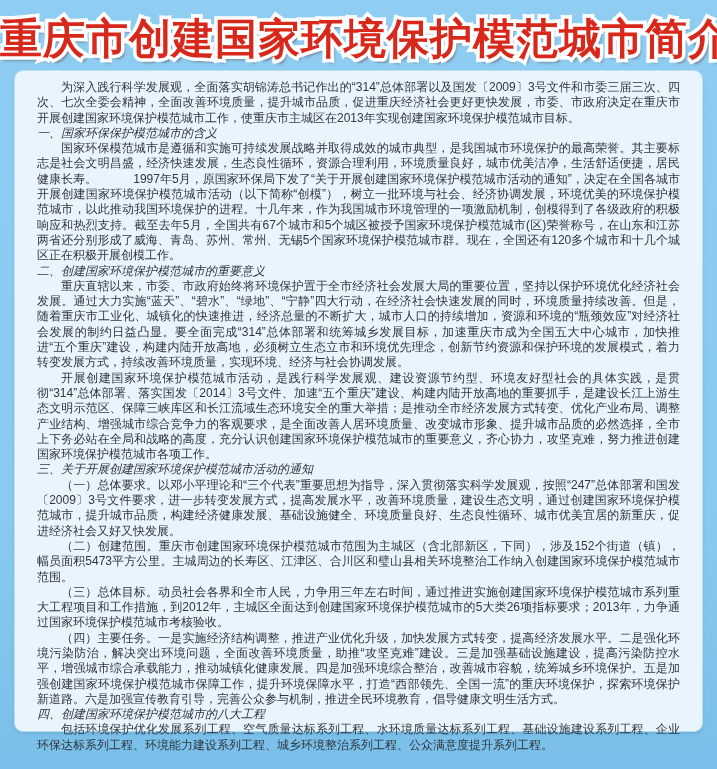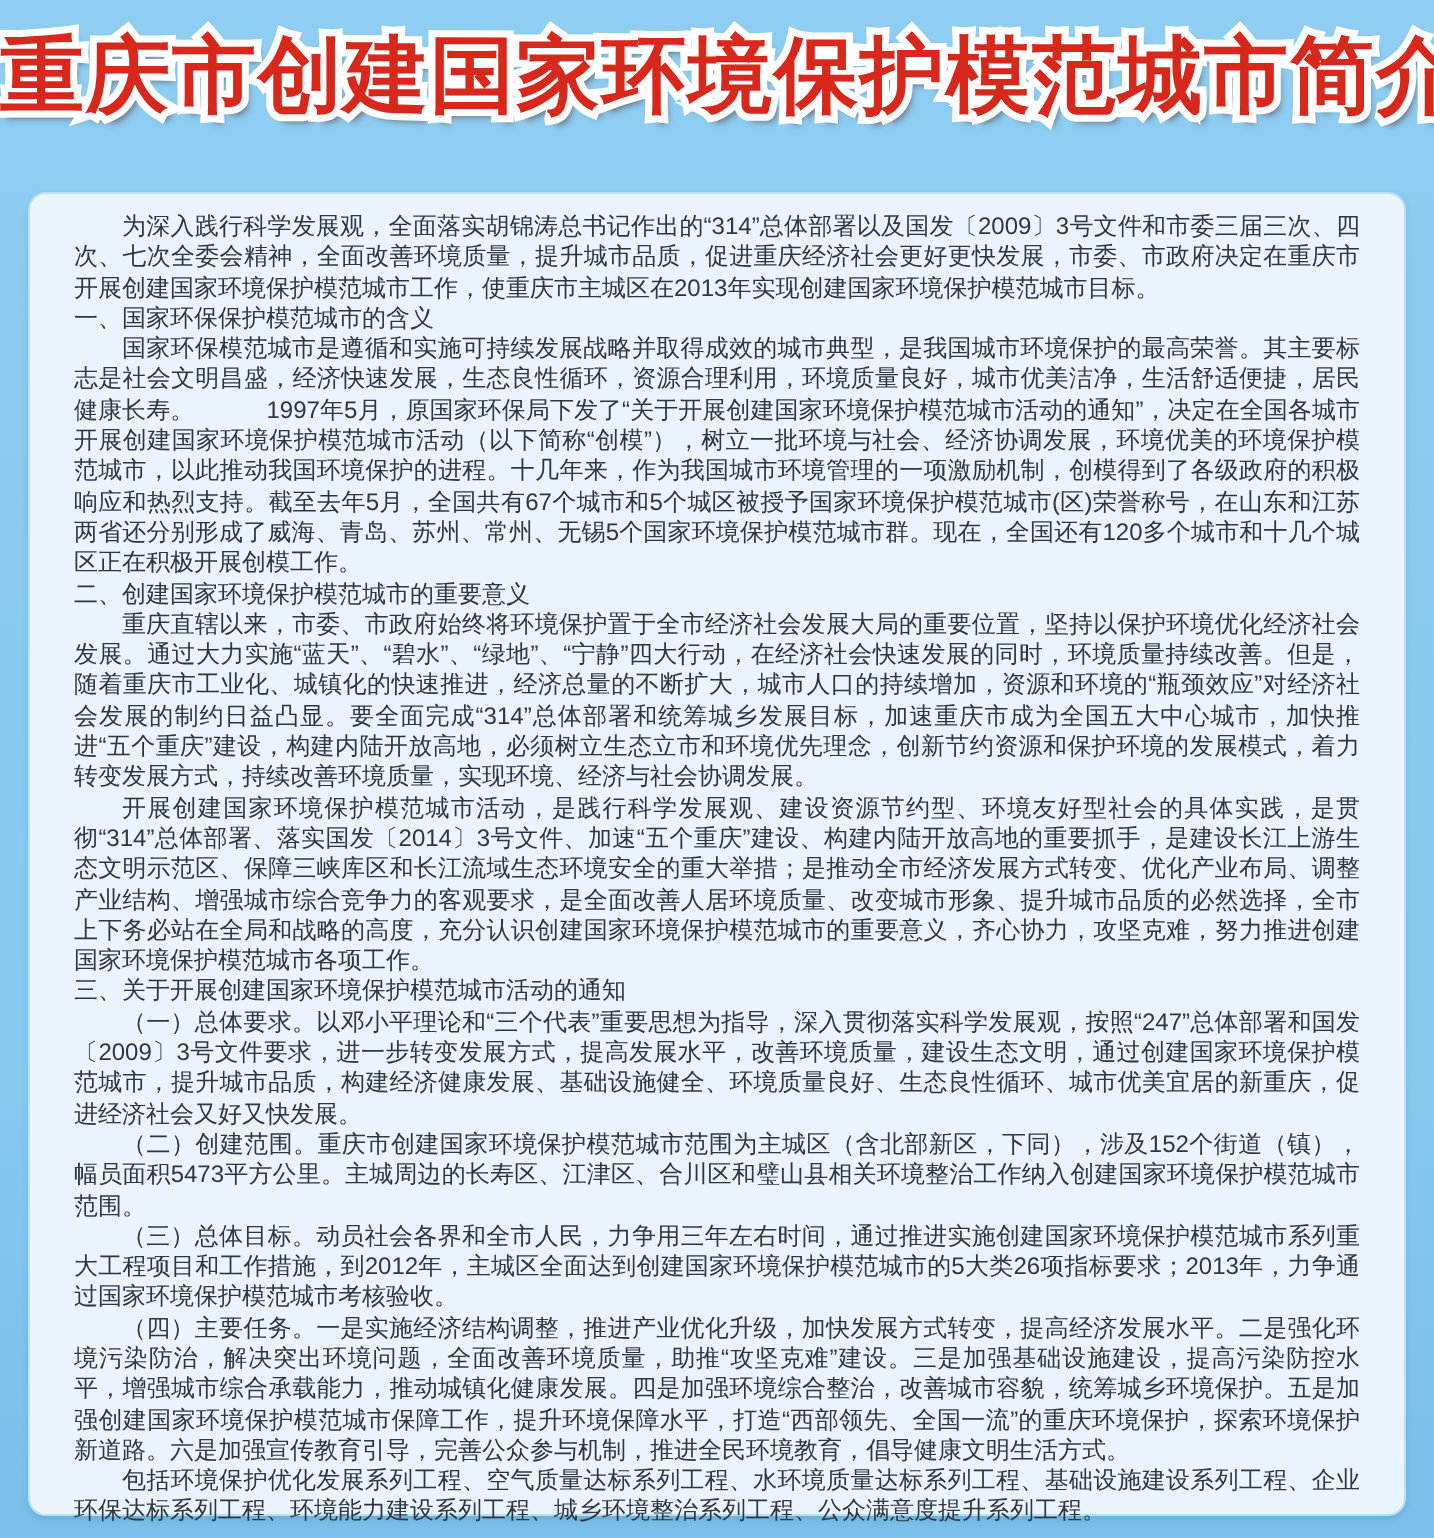--- a/index.html
+++ b/index.html
@@ -16,38 +16,38 @@
     line-height:1.3;
     font-family:Liberation Serif, serif;
   }
   .title-back{
     color:#ffffff;
     -webkit-text-stroke:7px #ffffff;
     text-shadow:3px 4px 3px rgba(80,40,30,0.55);
   }
   .title-front{color:#d8281c;}
   .panel{
-    position:absolute;left:14px;top:96px;width:689px;height:662px;
+    position:absolute;left:14px;top:70px;width:689px;height:662px;
     box-sizing:border-box;
     background:#e9f4fc;
     border:1px solid #bcdff2;
     border-radius:9px;
     padding:9px 22px 8px 22px;
     box-shadow:0 2px 3px rgba(70,130,170,0.25);
   }
   .panel p{
     margin:0;
     font-size:12px;
     line-height:15.3px;
     color:#2f3640;
     text-align:justify;
     text-justify:inter-ideograph;
   }
   .indent{text-indent:2em;}
-  .heading{text-indent:0;}
+  .heading{text-indent:0;font-style:italic;}
 </style>
 </head>
 <body>
 
 <div class="page">
 
   <div class="title-wrap">
     <div class="title-layer title-back" aria-hidden="true">重庆市创建国家环境保护模范城市简介</div>
     <div class="title-layer title-front">重庆市创建国家环境保护模范城市简介</div>
   </div>
@@ -62,16 +62,17 @@
     <p class="heading">二、创建国家环境保护模范城市的重要意义</p>
     <p class="indent">重庆直辖以来，市委、市政府始终将环境保护置于全市经济社会发展大局的重要位置，坚持以保护环境优化经济社会发展。通过大力实施“蓝天”、“碧水”、“绿地”、“宁静”四大行动，在经济社会快速发展的同时，环境质量持续改善。但是，随着重庆市工业化、城镇化的快速推进，经济总量的不断扩大，城市人口的持续增加，资源和环境的“瓶颈效应”对经济社会发展的制约日益凸显。要全面完成“314”总体部署和统筹城乡发展目标，加速重庆市成为全国五大中心城市，加快推进“五个重庆”建设，构建内陆开放高地，必须树立生态立市和环境优先理念，创新节约资源和保护环境的发展模式，着力转变发展方式，持续改善环境质量，实现环境、经济与社会协调发展。</p>
     <p class="indent">开展创建国家环境保护模范城市活动，是践行科学发展观、建设资源节约型、环境友好型社会的具体实践，是贯彻“314”总体部署、落实国发〔2014〕3号文件、加速“五个重庆”建设、构建内陆开放高地的重要抓手，是建设长江上游生态文明示范区、保障三峡库区和长江流域生态环境安全的重大举措；是推动全市经济发展方式转变、优化产业布局、调整产业结构、增强城市综合竞争力的客观要求，是全面改善人居环境质量、改变城市形象、提升城市品质的必然选择，全市上下务必站在全局和战略的高度，充分认识创建国家环境保护模范城市的重要意义，齐心协力，攻坚克难，努力推进创建国家环境保护模范城市各项工作。</p>
 
     <p class="heading">三、关于开展创建国家环境保护模范城市活动的通知</p>
     <p class="indent">（一）总体要求。以邓小平理论和“三个代表”重要思想为指导，深入贯彻落实科学发展观，按照“247”总体部署和国发〔2009〕3号文件要求，进一步转变发展方式，提高发展水平，改善环境质量，建设生态文明，通过创建国家环境保护模范城市，提升城市品质，构建经济健康发展、基础设施健全、环境质量良好、生态良性循环、城市优美宜居的新重庆，促进经济社会又好又快发展。</p>
     <p class="indent">（二）创建范围。重庆市创建国家环境保护模范城市范围为主城区（含北部新区，下同），涉及152个街道（镇），幅员面积5473平方公里。主城周边的长寿区、江津区、合川区和璧山县相关环境整治工作纳入创建国家环境保护模范城市范围。</p>
     <p class="indent">（三）总体目标。动员社会各界和全市人民，力争用三年左右时间，通过推进实施创建国家环境保护模范城市系列重大工程项目和工作措施，到2012年，主城区全面达到创建国家环境保护模范城市的5大类26项指标要求；2013年，力争通过国家环境保护模范城市考核验收。</p>
     <p class="indent">（四）主要任务。一是实施经济结构调整，推进产业优化升级，加快发展方式转变，提高经济发展水平。二是强化环境污染防治，解决突出环境问题，全面改善环境质量，助推“攻坚克难”建设。三是加强基础设施建设，提高污染防控水平，增强城市综合承载能力，推动城镇化健康发展。四是加强环境综合整治，改善城市容貌，统筹城乡环境保护。五是加强创建国家环境保护模范城市保障工作，提升环境保障水平，打造“西部领先、全国一流”的重庆环境保护，探索环境保护新道路。六是加强宣传教育引导，完善公众参与机制，推进全民环境教育，倡导健康文明生活方式。</p>
 
+    <p class="heading">四、创建国家环境保护模范城市的八大工程</p>
     <p class="indent">包括环境保护优化发展系列工程、空气质量达标系列工程、水环境质量达标系列工程、基础设施建设系列工程、企业环保达标系列工程、环境能力建设系列工程、城乡环境整治系列工程、公众满意度提升系列工程。</p>
 
   </div>
 </div>
 
 </body></html>

